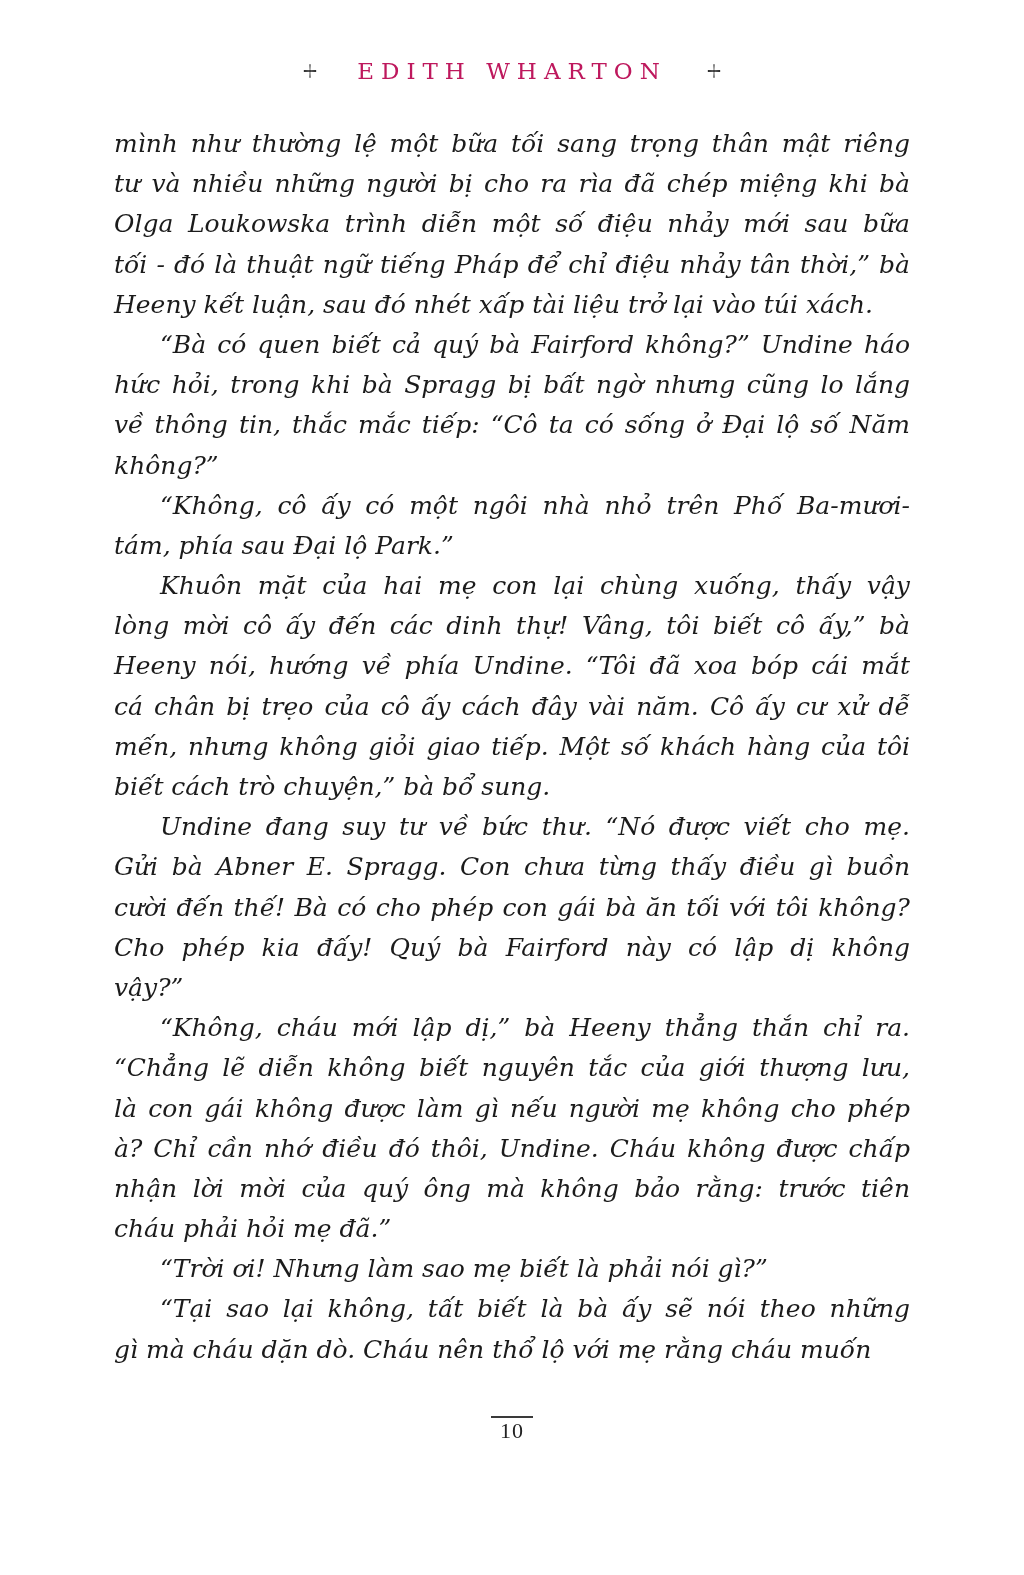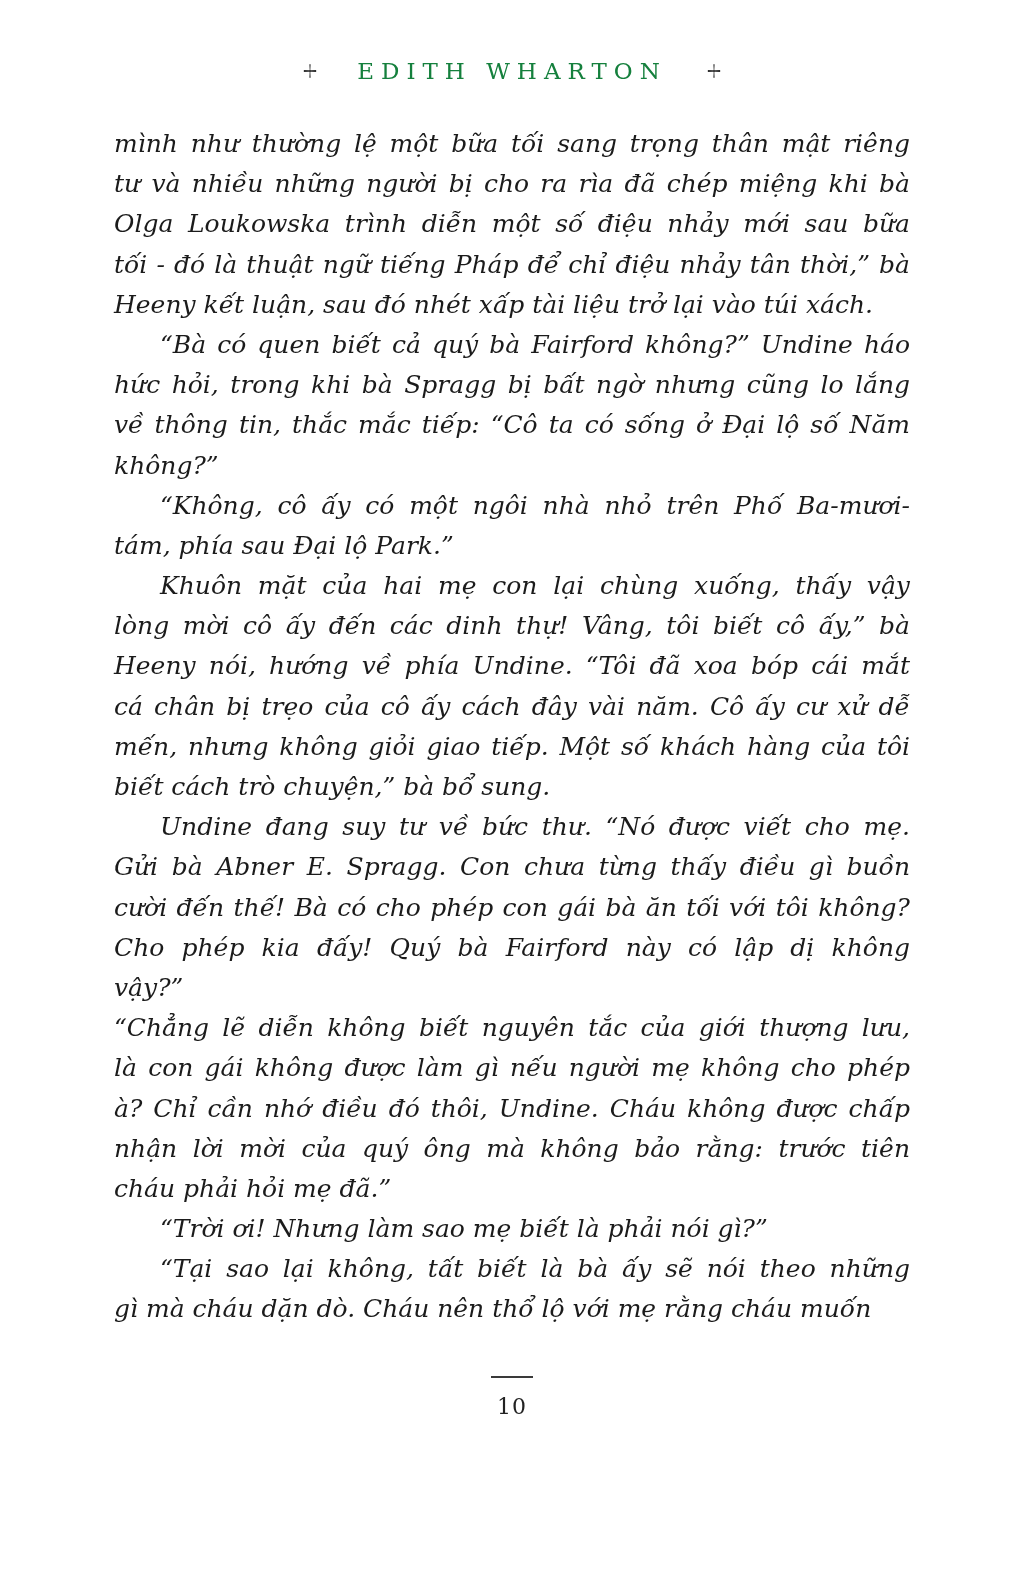--- a/index.html
+++ b/index.html
@@ -21,21 +21,21 @@
     padding: 54px 114px 0 114px;
     background: #ffffff;
   }
   
   .running-head {
     display: flex;
     align-items: center;
     justify-content: center;
     gap: 40px;
     height: 34px;
-    color: #15803d;
+    color: #be185d;
   }
   .running-head .author {
     font-size: 23px;
     letter-spacing: 7px;
     text-transform: uppercase;
     white-space: nowrap;
   }
   .ornament {
     width: 14px;
     height: 14px;
@@ -68,24 +68,24 @@
     margin-top: 46px;
     text-align: center;
   }
   .footer-rule {
     width: 42px;
     height: 2px;
     background: #3a3a3a;
     margin: 0 auto;
   }
   .page-number {
-    margin-top: 16px;
     font-size: 22px;
     color: #222222;
     letter-spacing: 1px;
+    font-family: Liberation Serif, serif;
   }
 </style>
 </head>
 <body>
 
 <div class="page">
 
   <div class="running-head">
     <span class="ornament">
       <svg viewBox="0 0 20 20" aria-hidden="true">
@@ -127,20 +127,21 @@
         <div class="line last">biết cách trò chuyện,” bà bổ sung.</div>
       </div>
       <div class="paragraph">
         <div class="line first-indent">Undine đang suy tư về bức thư. “Nó được viết cho mẹ.</div>
         <div class="line">Gửi bà Abner E. Spragg. Con chưa từng thấy điều gì buồn</div>
         <div class="line">cười đến thế! Bà có cho phép con gái bà ăn tối với tôi không?</div>
         <div class="line">Cho phép kia đấy! Quý bà Fairford này có lập dị không</div>
         <div class="line last">vậy?”</div>
       </div>
       <div class="paragraph">
+        <div class="line first-indent">“Không, cháu mới lập dị,” bà Heeny thẳng thắn chỉ ra.</div>
         <div class="line">“Chẳng lẽ diễn không biết nguyên tắc của giới thượng lưu,</div>
         <div class="line">là con gái không được làm gì nếu người mẹ không cho phép</div>
         <div class="line">à? Chỉ cần nhớ điều đó thôi, Undine. Cháu không được chấp</div>
         <div class="line">nhận lời mời của quý ông mà không bảo rằng: trước tiên</div>
         <div class="line last">cháu phải hỏi mẹ đã.”</div>
       </div>
       <div class="paragraph">
         <div class="line last first-indent">“Trời ơi! Nhưng làm sao mẹ biết là phải nói gì?”</div>
       </div>
       <div class="paragraph">

